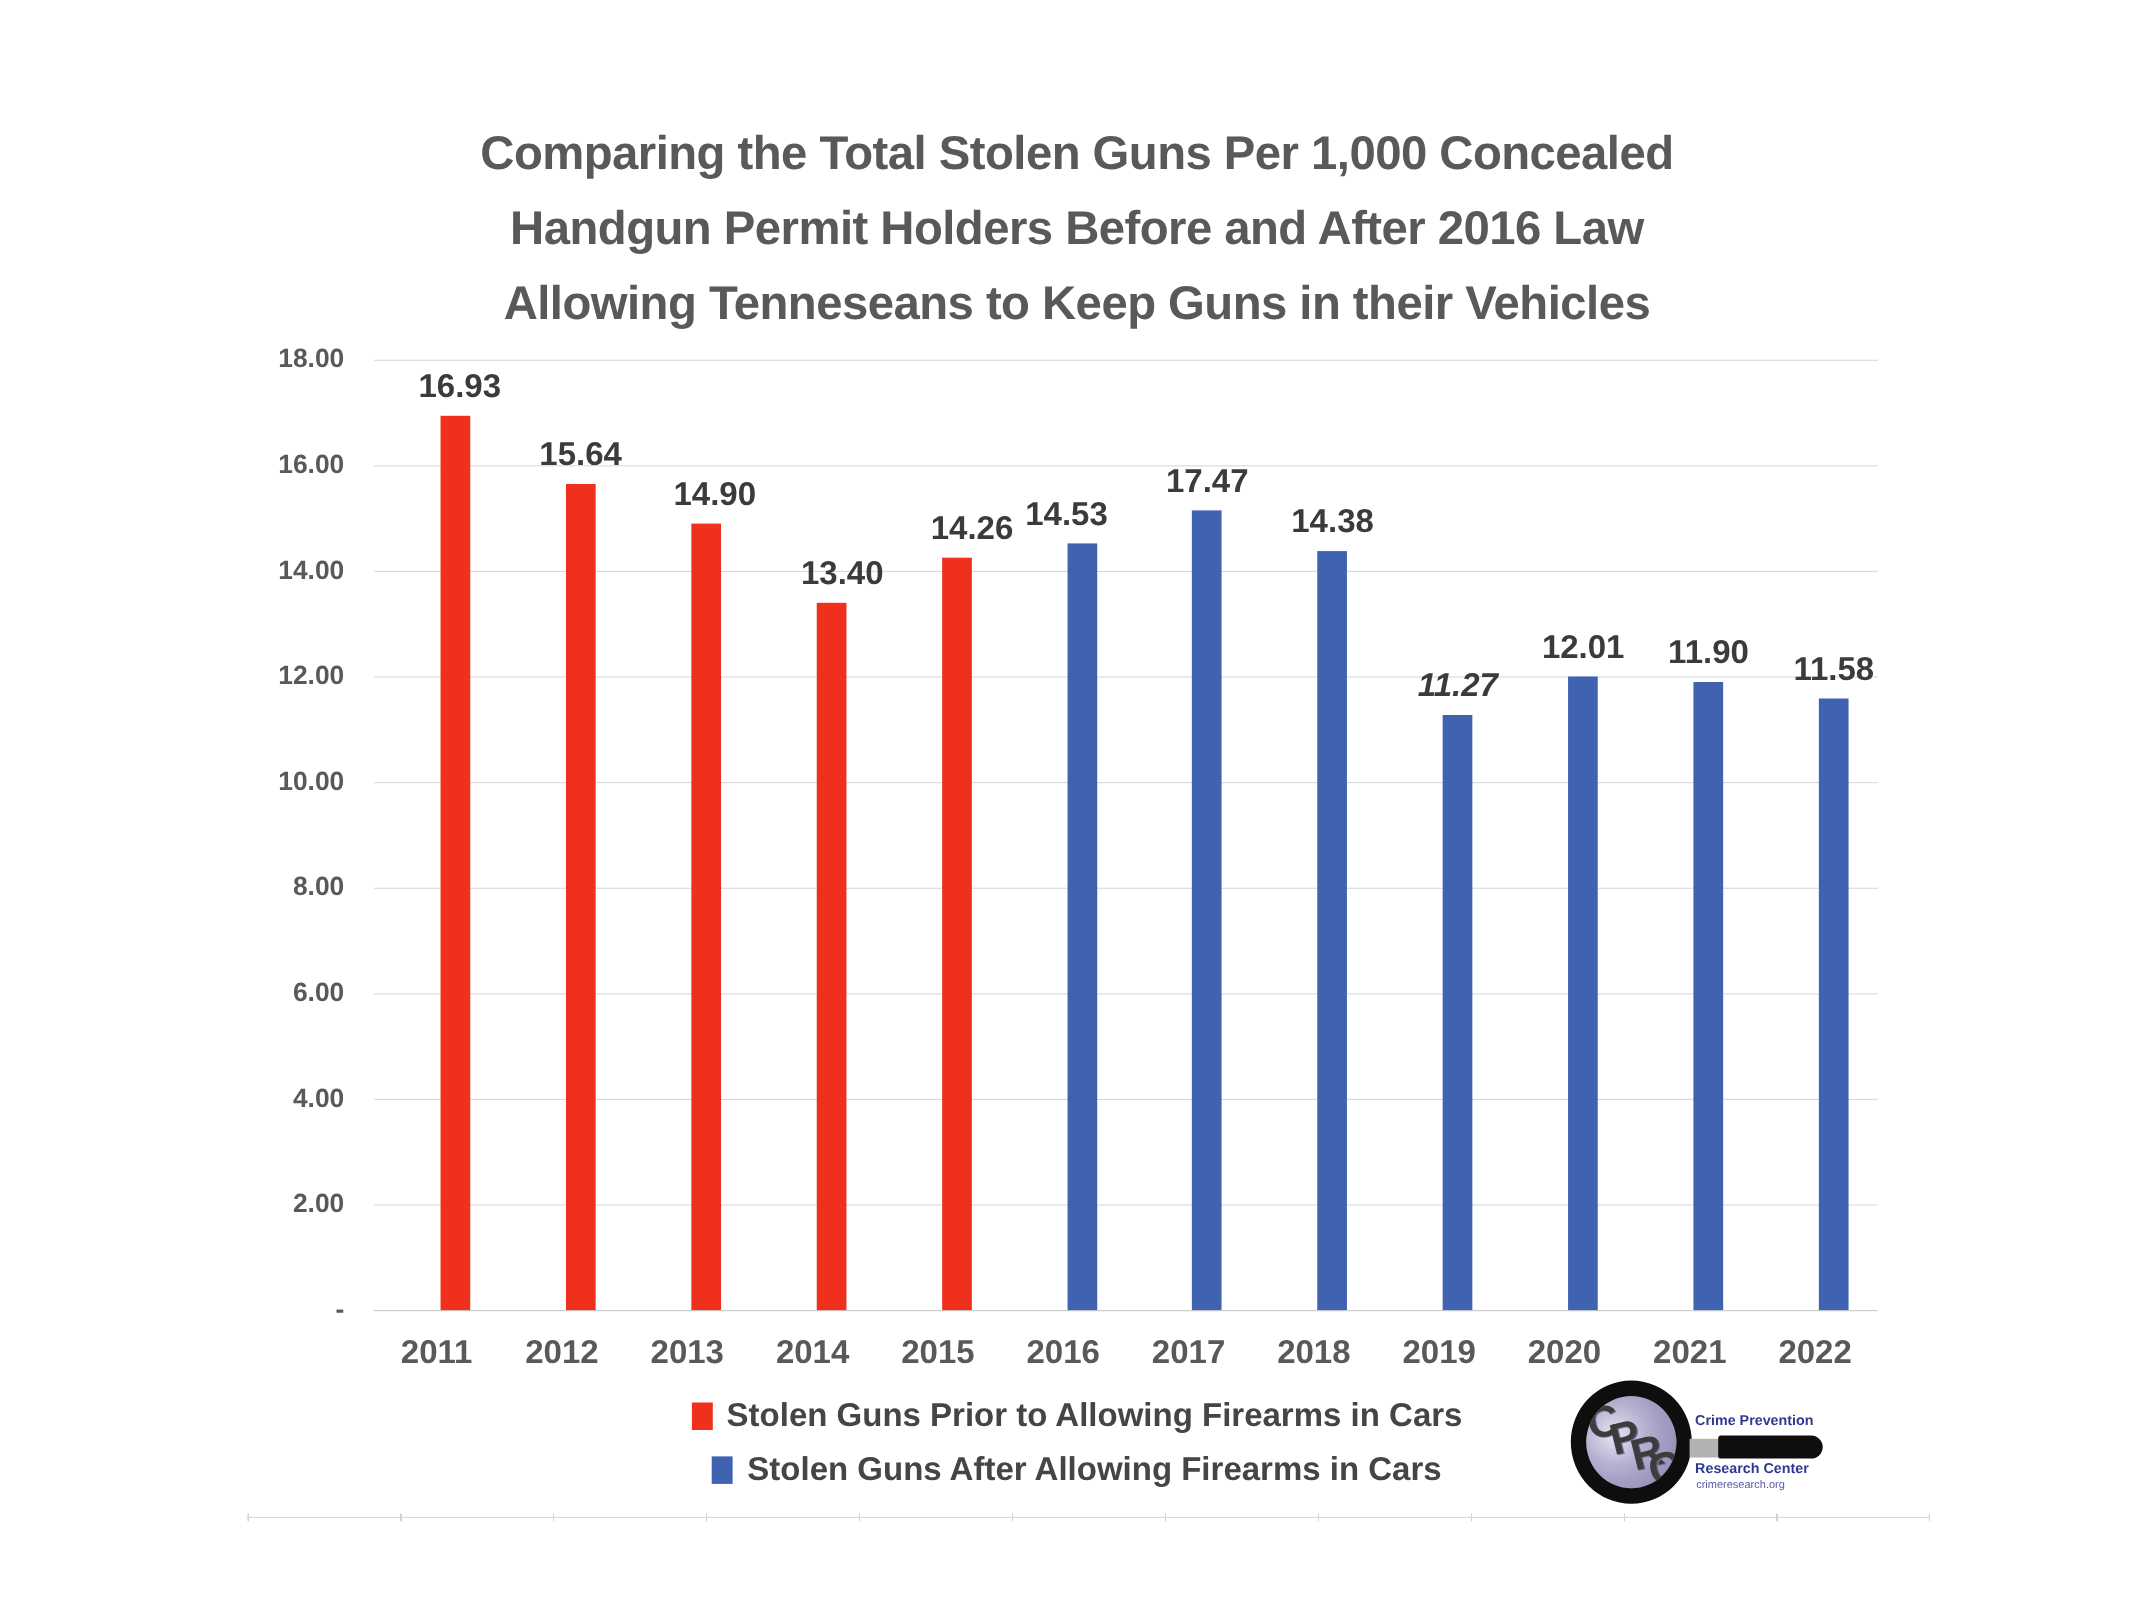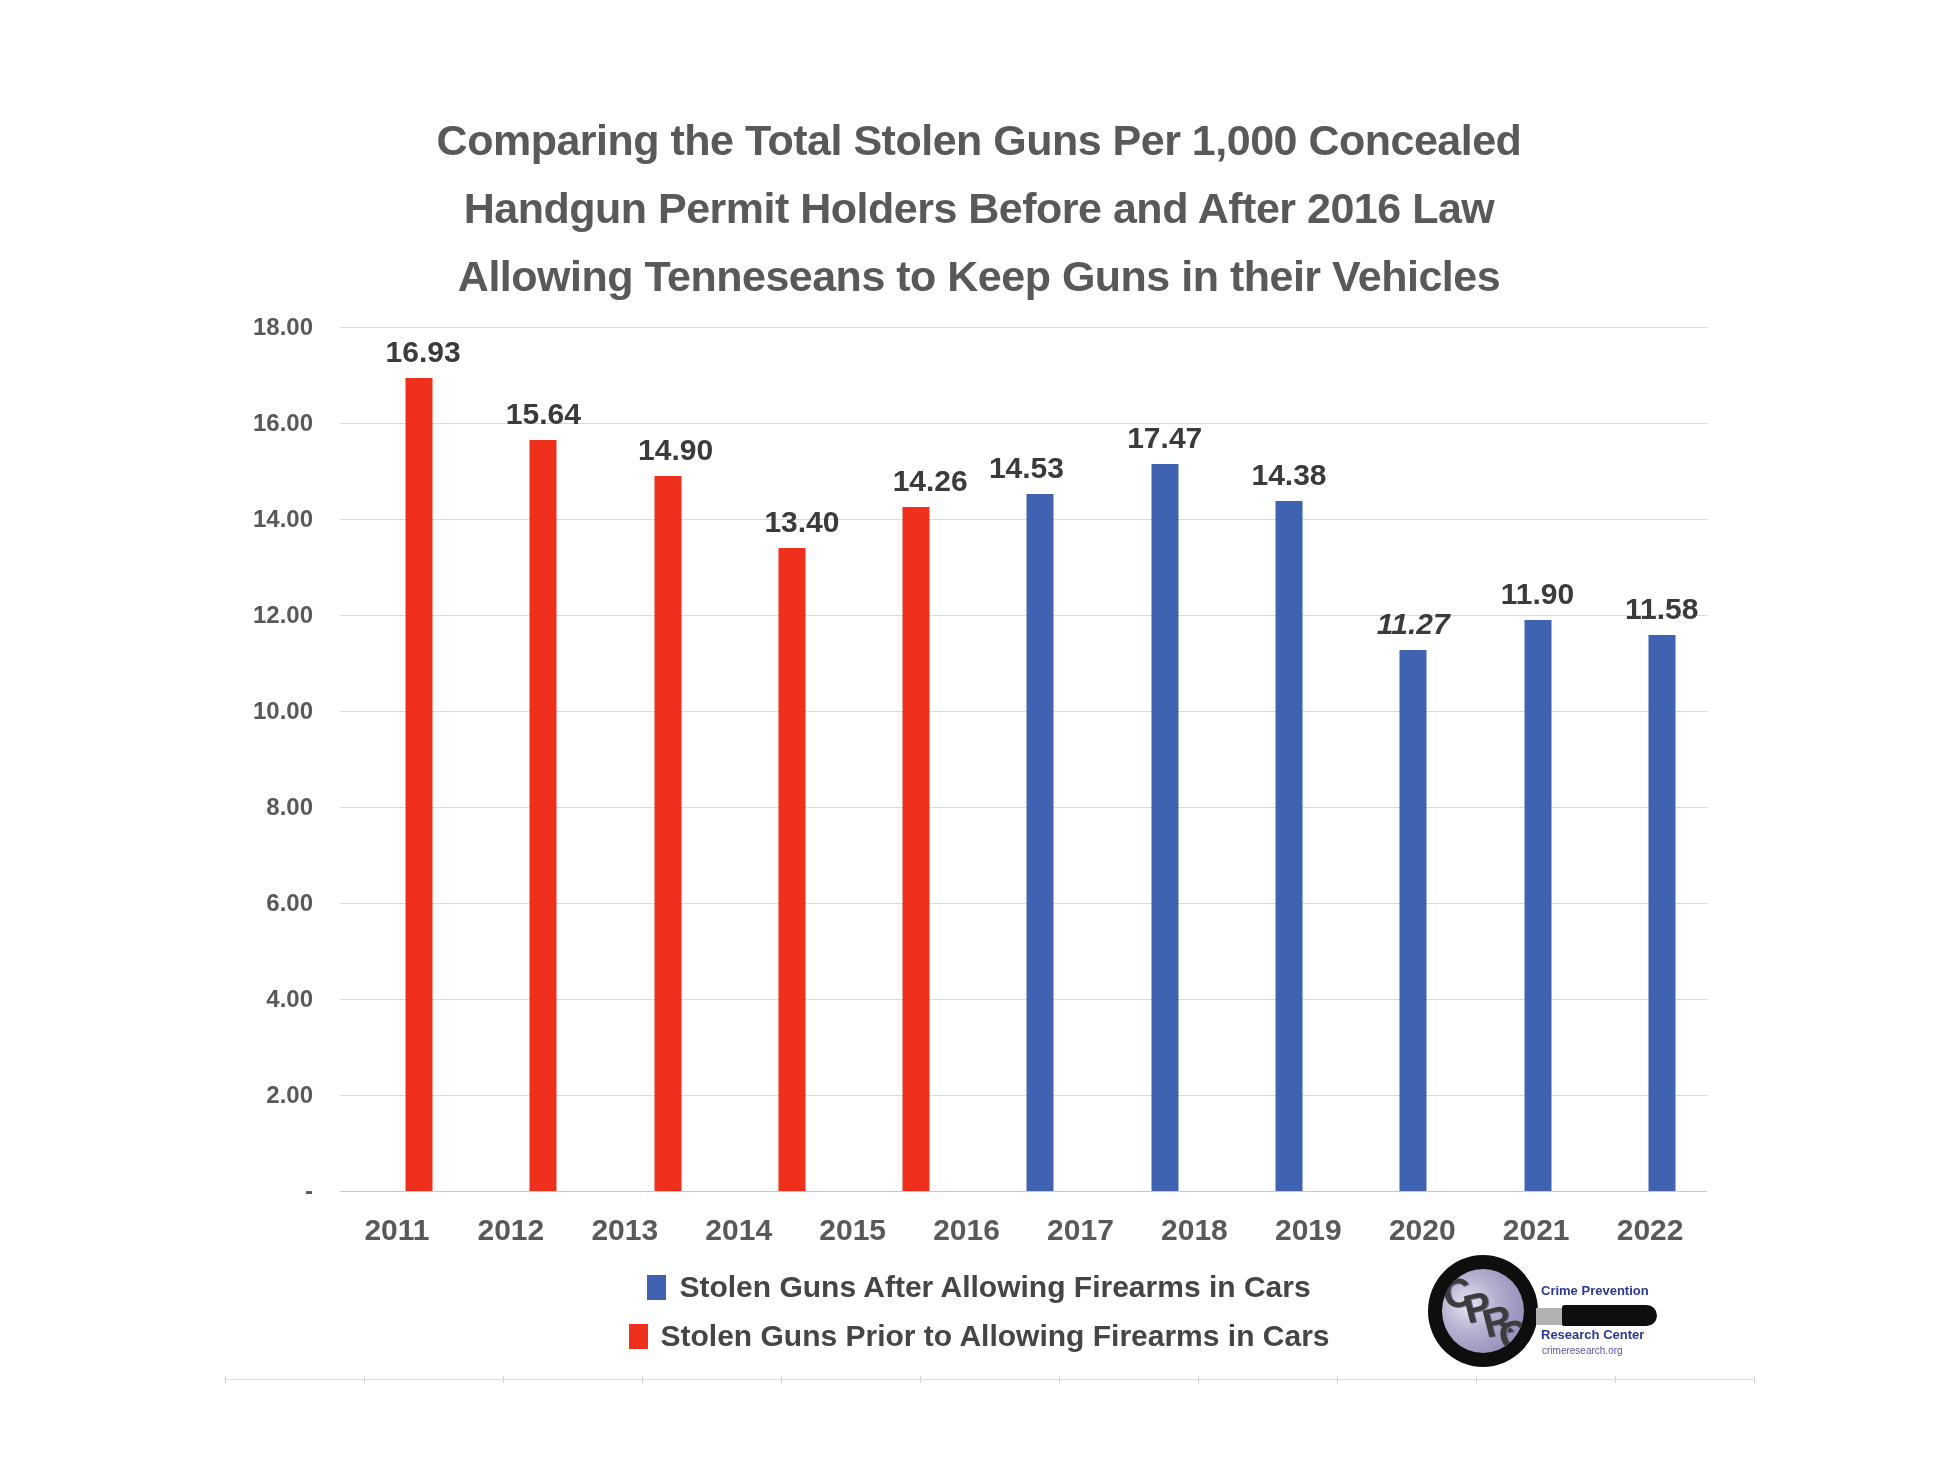--- a/index.html
+++ b/index.html
@@ -199,20 +199,24 @@
       <div class="value-label" style="bottom: calc(84.167% + 9px); transform: translateX(calc(-50% + 17px));">17.47</div>
       <div class="bar" style="height: 84.167%; background: rgb(63, 99, 177);"></div>
     </div>
     <div class="slot">
       <div class="value-label" style="bottom: calc(79.889% + 9px); transform: translateX(calc(-50% + 17px));">14.38</div>
       <div class="bar" style="height: 79.889%; background: rgb(63, 99, 177);"></div>
     </div>
     <div class="slot">
       <div class="value-label" style="bottom: calc(62.611% + 9px); transform: translateX(calc(-50% + 17px)); font-style: italic;">11.27</div>
       <div class="bar" style="height: 62.611%; background: rgb(63, 99, 177);"></div>
+    </div>
+    <div class="slot">
+      <div class="value-label" style="bottom: calc(66.722% + 9px); transform: translateX(calc(-50% + 17px));">12.01</div>
+      <div class="bar" style="height: 66.722%; background: rgb(63, 99, 177);"></div>
     </div>
     <div class="slot">
       <div class="value-label" style="bottom: calc(66.111% + 9px); transform: translateX(calc(-50% + 17px));">11.90</div>
       <div class="bar" style="height: 66.111%; background: rgb(63, 99, 177);"></div>
     </div>
     <div class="slot">
       <div class="value-label" style="bottom: calc(64.333% + 9px); transform: translateX(calc(-50% + 17px));">11.58</div>
       <div class="bar" style="height: 64.333%; background: rgb(63, 99, 177);"></div>
     </div>
   </div>
@@ -226,26 +230,26 @@
     <div class="xtick">2017</div>
     <div class="xtick">2018</div>
     <div class="xtick">2019</div>
     <div class="xtick">2020</div>
     <div class="xtick">2021</div>
     <div class="xtick">2022</div>
   </div>
 
 <div class="legend">
     <div class="legend-row">
+      <span class="swatch" style="background: rgb(238, 48, 29);"></span>
+      <span class="legend-label">Stolen Guns Prior to Allowing Firearms in Cars</span>
+    </div>
+    <div class="legend-row">
       <span class="swatch" style="background: rgb(63, 99, 177);"></span>
       <span class="legend-label">Stolen Guns After Allowing Firearms in Cars</span>
-    </div>
-    <div class="legend-row">
-      <span class="swatch" style="background: rgb(238, 48, 29);"></span>
-      <span class="legend-label">Stolen Guns Prior to Allowing Firearms in Cars</span>
     </div>
   </div>
 
 <div class="logo">
   <div class="logo-glass">
     <div class="logo-acronym">
         <span>C</span>
         <span>P</span>
         <span>R</span>
         <span>C</span>

